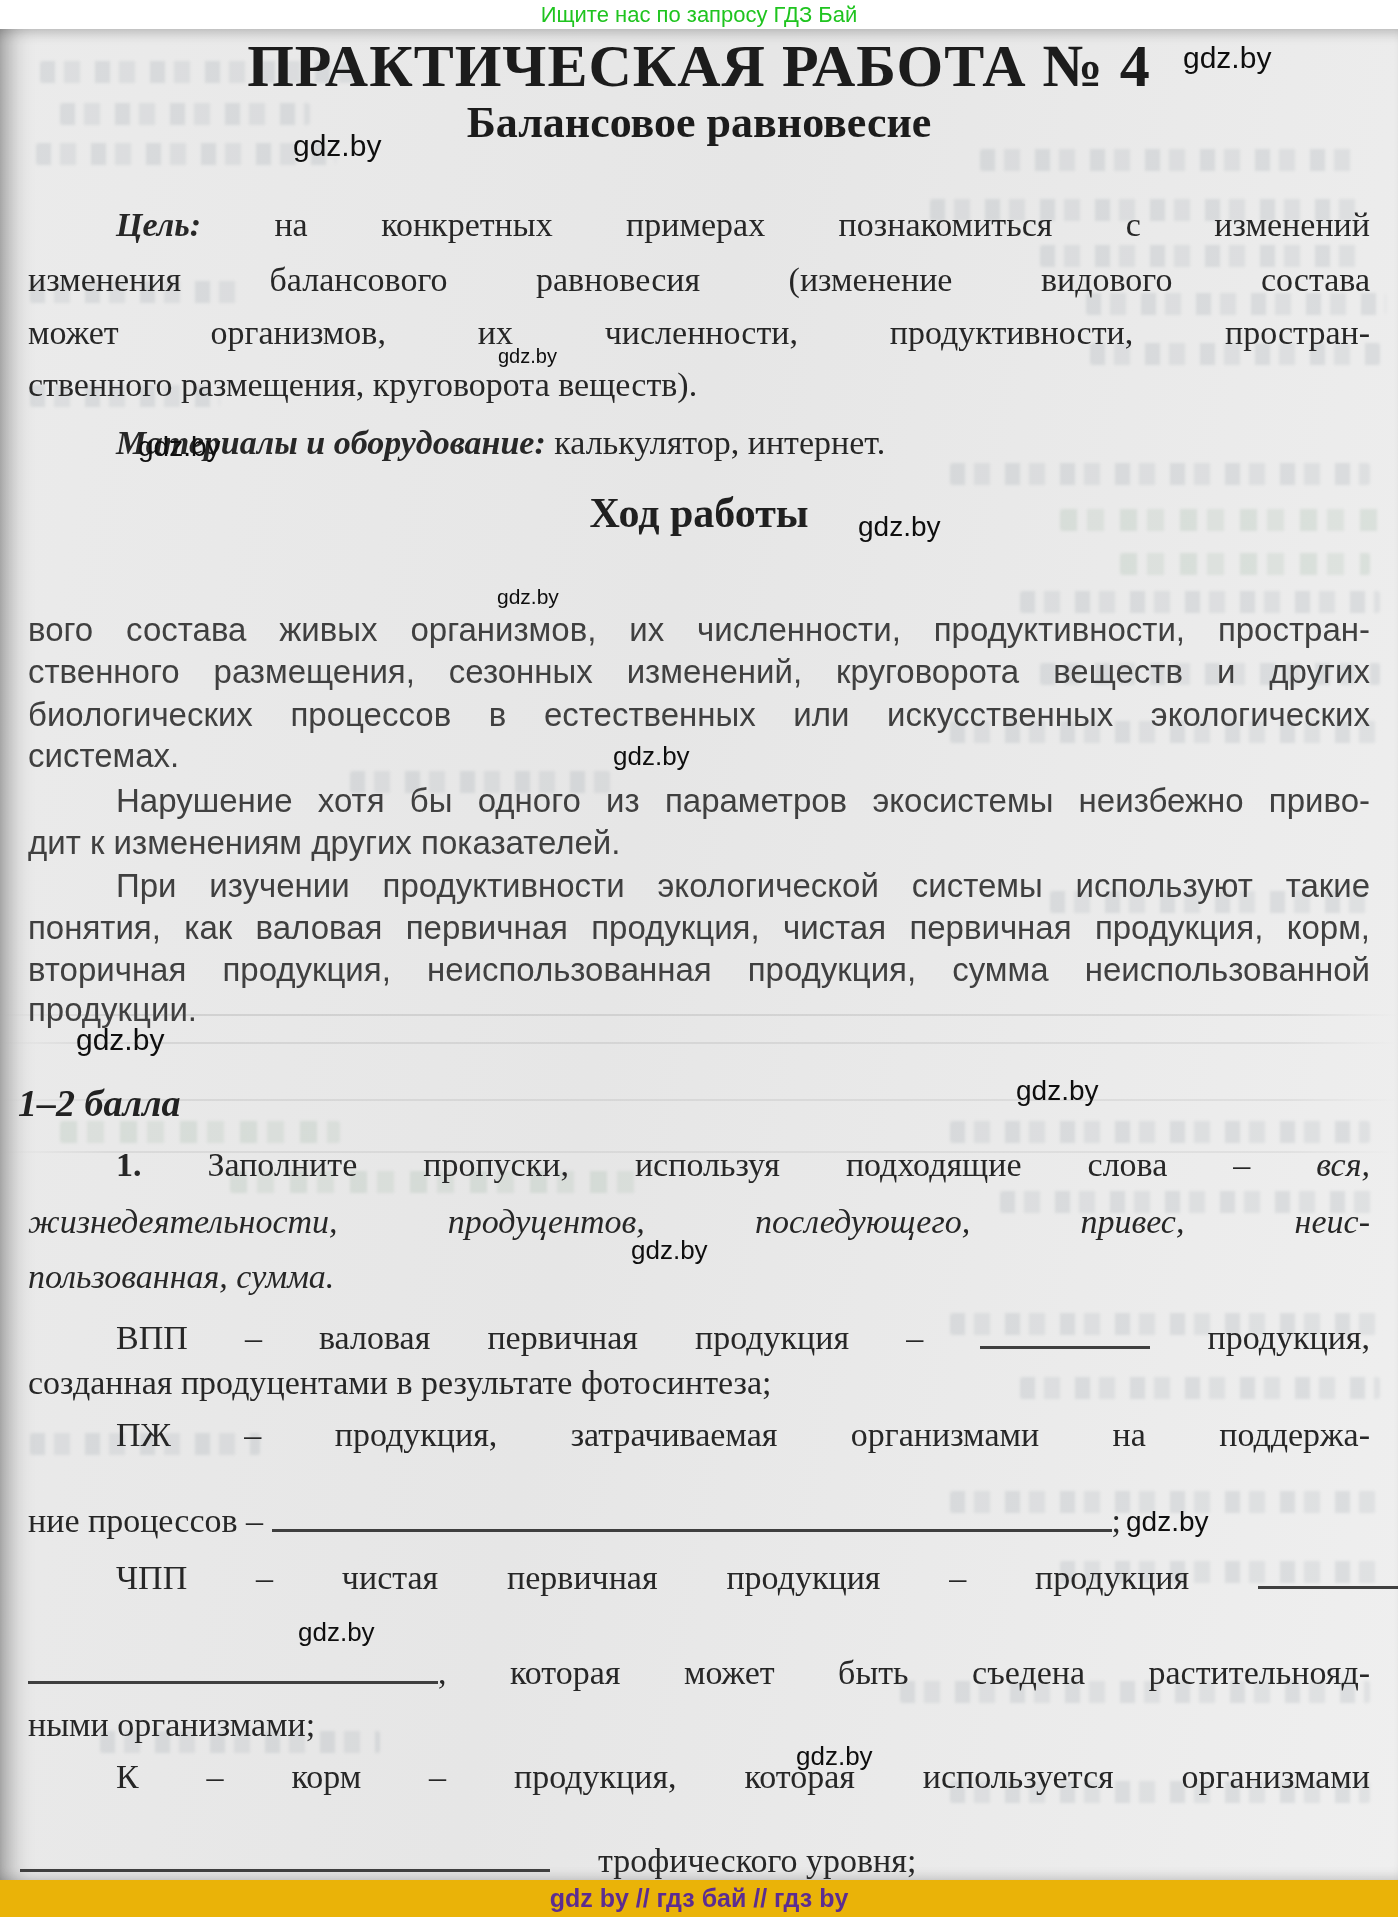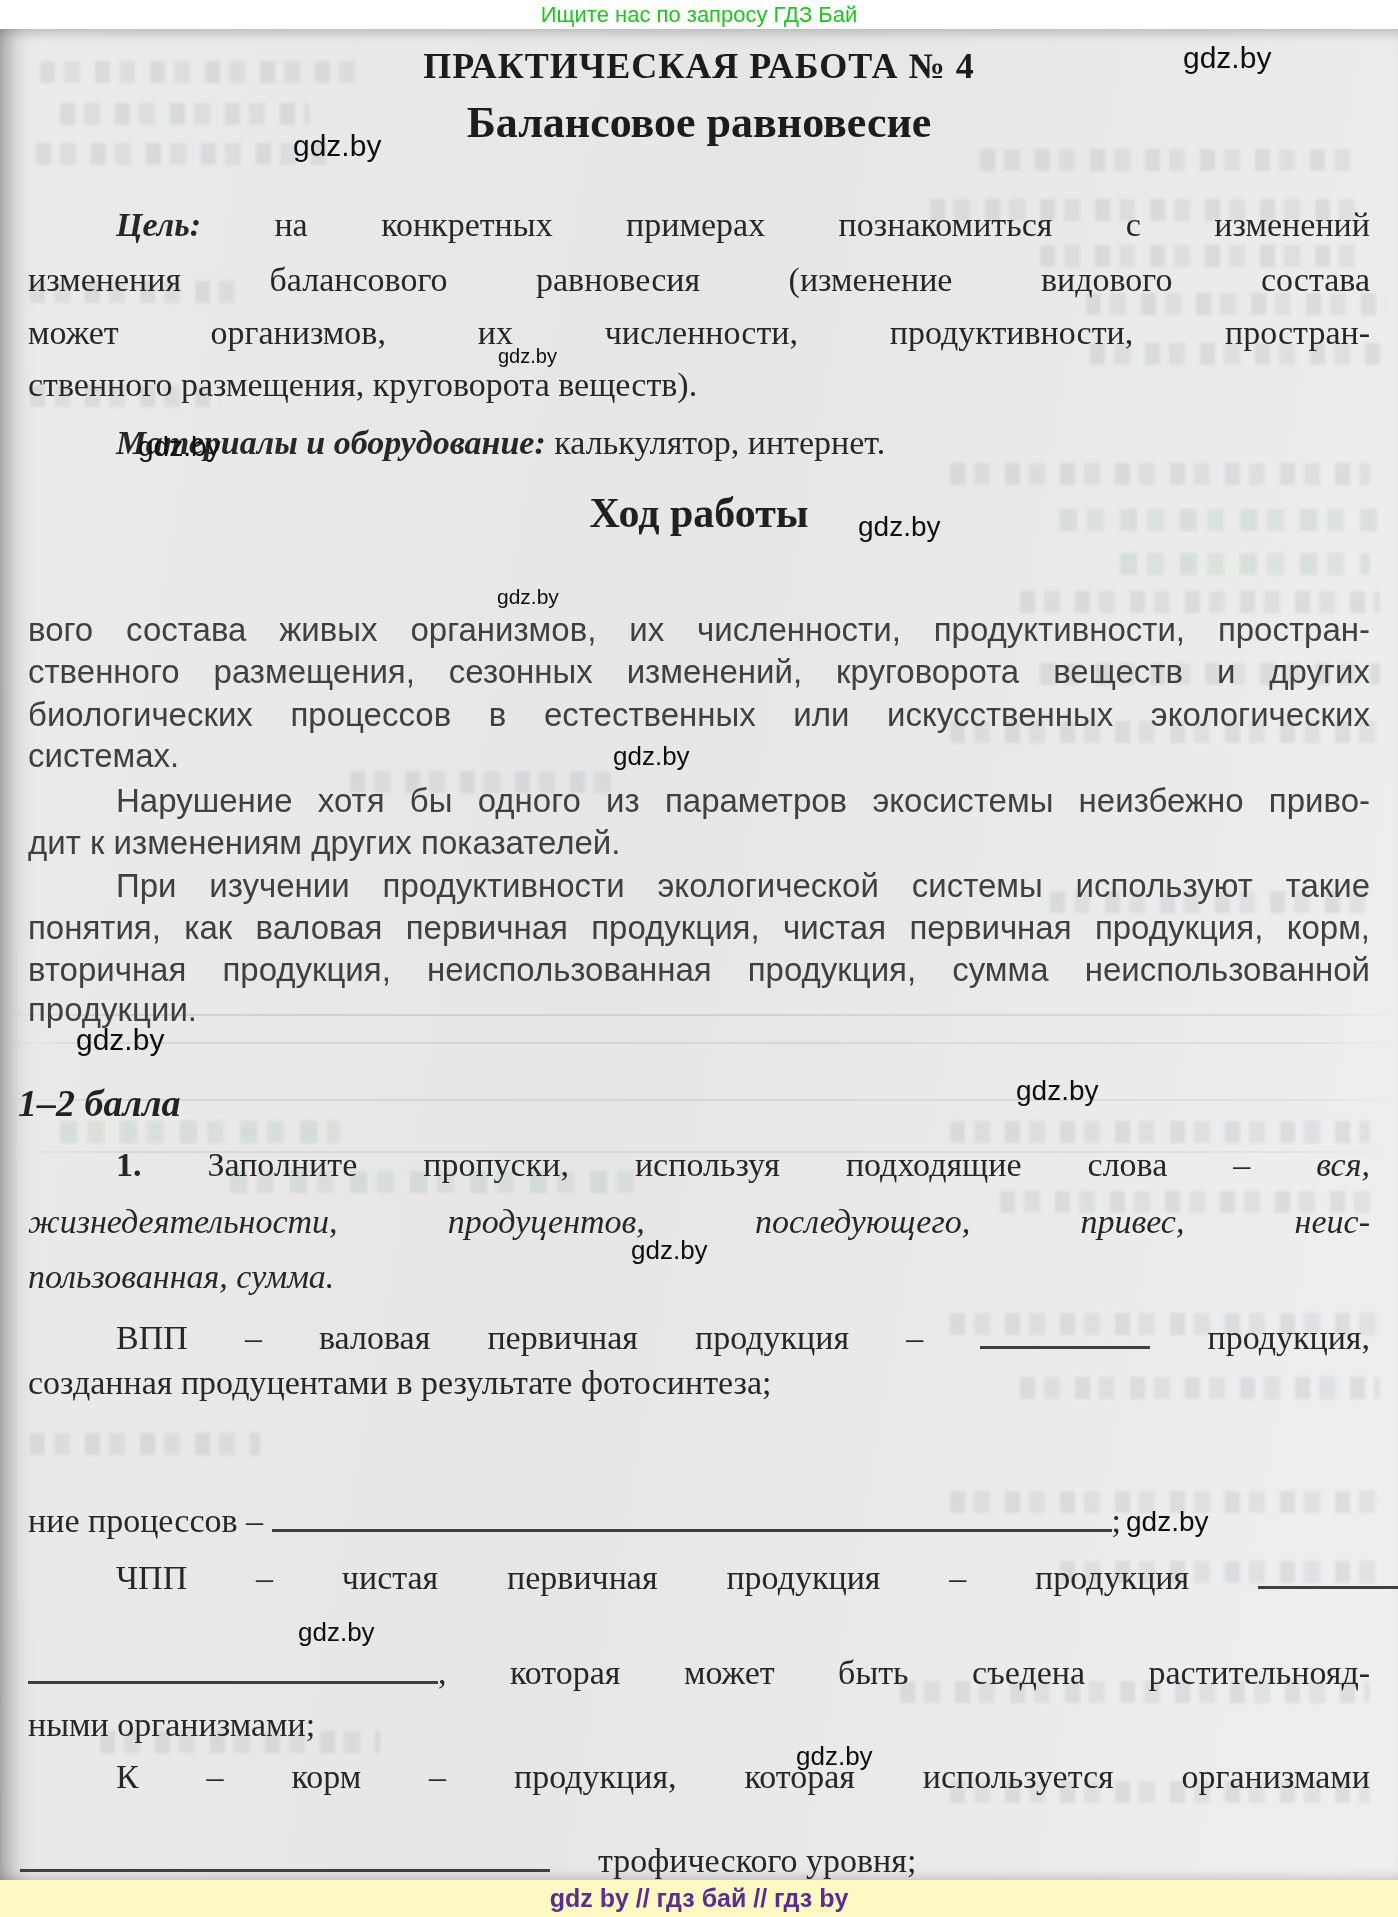--- a/index.html
+++ b/index.html
@@ -17,34 +17,34 @@
                    inset 0 -10px 14px -10px rgba(0,0,0,.18);
         overflow:hidden;}
   .ln{position:absolute;left:28px;right:28px;height:50px;line-height:48px;
       font-size:34px;color:#272727;white-space:normal;}
   .j{text-align:justify;text-align-last:justify;}
   .ind{padding-left:88px;}
   .ctr{text-align:center;}
   .sans{font-family:"Liberation Sans",sans-serif;color:#404040;font-size:33px;}
   .b{font-weight:bold;}
   .i{font-style:italic;}
-  .t1{font-size:36px;font-weight:bold;color:#1c1c1c;letter-spacing:1px;}
+  .t1{font-size:60px;font-weight:bold;color:#1c1c1c;letter-spacing:1px;}
   .t2{font-size:44px;font-weight:bold;color:#1c1c1c;}
   .hd{font-size:42px;font-weight:bold;color:#202020;}
   .lbl{font-size:38px;font-weight:bold;font-style:italic;color:#222;}
   .blank{display:inline-block;height:40px;border-bottom:3px solid #3f3f3f;vertical-align:baseline;}
   .rule{position:absolute;left:0;right:0;height:2px;
         background:linear-gradient(90deg,rgba(120,120,120,0),rgba(120,120,120,.38) 8%,rgba(120,120,120,.3) 92%,rgba(120,120,120,0));}
   .wm{position:absolute;font-family:"Liberation Sans",sans-serif;font-weight:500;color:#0e0e0e;white-space:nowrap;}
   
   .bl{position:absolute;height:22px;border-radius:3px;opacity:.5;filter:blur(1.6px);
       background:repeating-linear-gradient(90deg,rgba(112,126,138,.30) 0 15px,rgba(112,126,138,0) 15px 24px,rgba(112,126,138,.24) 24px 40px,rgba(112,126,138,0) 40px 55px);}
   .bl.g{background:repeating-linear-gradient(90deg,rgba(110,150,120,.30) 0 17px,rgba(110,150,120,0) 17px 27px,rgba(110,150,120,.24) 27px 44px,rgba(110,150,120,0) 44px 60px);}
   
-  .footer{position:absolute;left:0;top:1880px;width:100%;height:37px;background:#fef9c3;
+  .footer{position:absolute;left:0;top:1880px;width:100%;height:37px;background:#eab308;
           display:flex;align-items:center;justify-content:center;}
   .footer span{font-family:"Liberation Sans",sans-serif;font-size:25px;font-weight:bold;color:#5c2d91;}
 </style>
 </head>
 <body>
 
 <div class="screen">
 
   <div class="banner">
     <span>Ищите нас по запросу ГДЗ Бай</span>
@@ -123,20 +123,21 @@
       <span>1–2 балла</span>
     </div>
 
     <div class="ln j ind" style="top:1110px;height:52px;line-height:52px"><span class="b">1.</span><span> Заполните пропуски, используя подходящие слова – </span><span class="i">вся,</span></div>
     <div class="ln j i" style="top:1167px;height:52px;line-height:52px"><span>жизнедеятельности, продуцентов, последующего, привес, неис-</span></div>
     <div class="ln i" style="top:1222px;height:52px;line-height:52px"><span>пользованная, сумма.</span></div>
 
     <div class="ln j ind" style="top:1277px"><span>ВПП – валовая первичная продукция – </span><span class="blank" style="width:170px"></span><span> продукция,</span></div>
     <div class="ln" style="top:1330px"><span>созданная продуцентами в результате фотосинтеза;</span></div>
 
+    <div class="ln j ind" style="top:1382px"><span>ПЖ – продукция, затрачиваемая организмами на поддержа-</span></div>
     <div class="ln" style="top:1460px"><span>ние процессов – </span><span class="blank" style="width:840px"></span><span>;</span></div>
 
     <div class="ln j ind" style="top:1517px"><span>ЧПП – чистая первичная продукция – продукция </span><span class="blank" style="width:140px;margin-right:-28px"></span></div>
     <div class="ln j" style="top:1612px"><span class="blank" style="width:410px"></span><span>, которая может быть съедена растительнояд-</span></div>
     <div class="ln" style="top:1672px"><span>ными организмами;</span></div>
 
     <div class="ln j ind" style="top:1724px"><span>К – корм – продукция, которая используется организмами</span></div>
     <div class="ln" style="top:1800px;left:20px"><span class="blank" style="width:530px;margin-right:48px"></span><span>трофического уровня;</span></div>
 
     <span class="wm" style="left:1183px;top:12px;font-size:30px">gdz.by</span>

